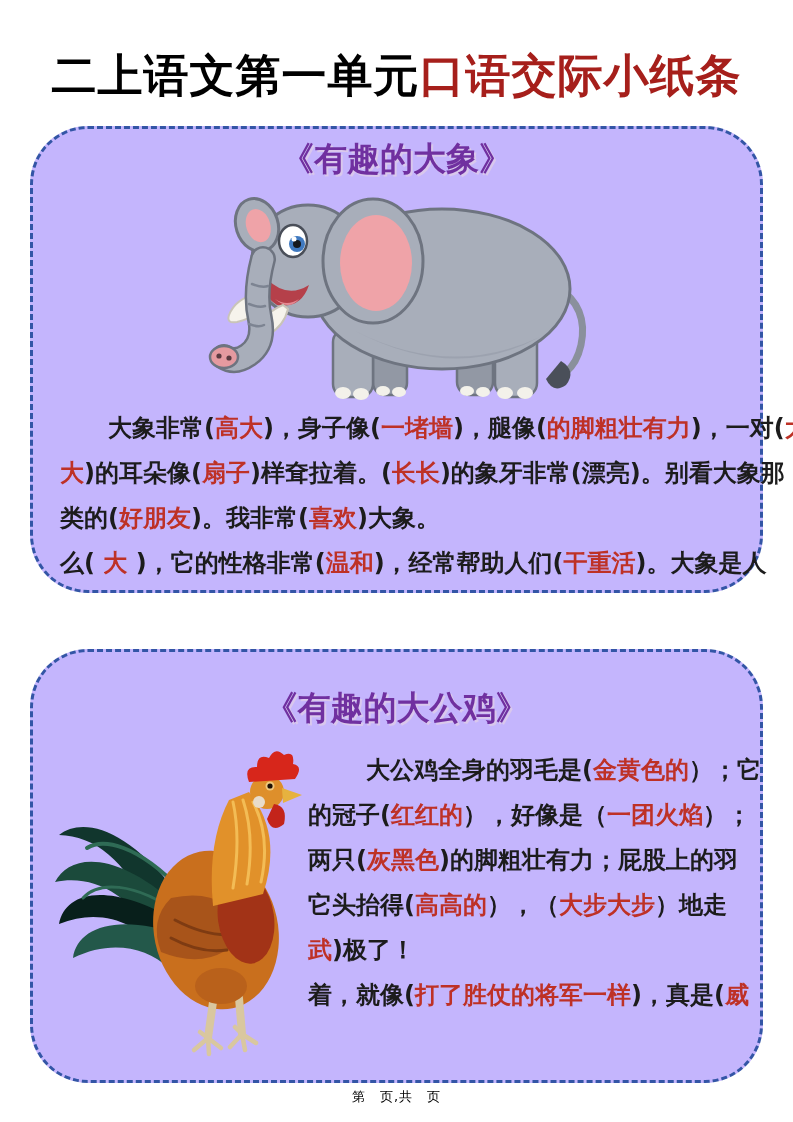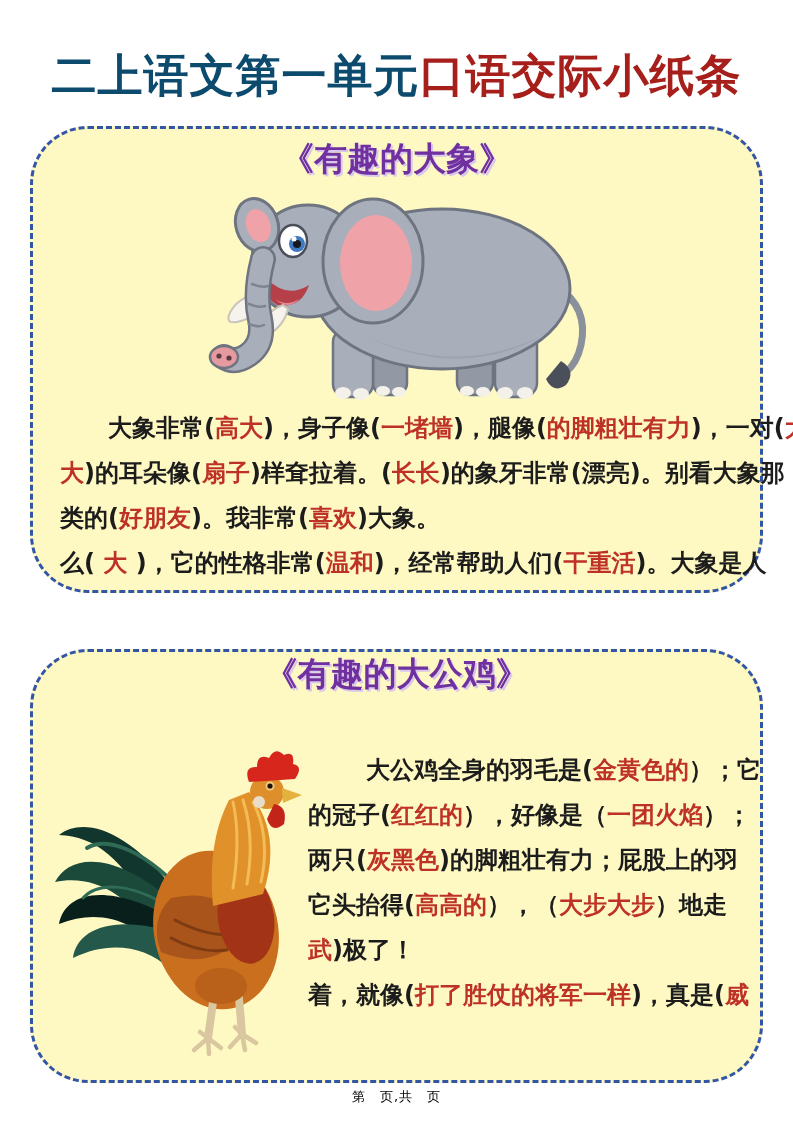--- a/index.html
+++ b/index.html
@@ -11,34 +11,34 @@
   }
   html,body{margin:0;padding:0;}
   body{
     width:793px;height:1122px;position:relative;background:#ffffff;
     font-family:"DejaVu Sans",sans-serif;color:var(--ink);overflow:hidden;
   }
   .page-title{
     position:absolute;top:46px;left:0;width:100%;text-align:center;
     font-size:45px;font-weight:bold;letter-spacing:1px;white-space:nowrap;
   }
-  .page-title .t-black{color:#0c4a6e;text-align:center;}
+  .page-title .t-black{color:#000000;text-align:center;}
   .page-title .t-red{color:var(--title-red);}
   .card{
     position:absolute;left:30px;width:733px;box-sizing:border-box;
-    border:3px dashed var(--border-blue);border-radius:58px;background:#fef9c3;
+    border:3px dashed var(--border-blue);border-radius:58px;background:#c4b5fd;
   }
   #card-elephant{top:126px;height:467px;}
   #card-rooster{top:649px;height:434px;}
   .card-title{
     text-align:center;font-size:33px;font-weight:bold;color:var(--accent-purple);
     text-shadow:2px 2px 0 #d9c8ec;white-space:nowrap;
   }
   #card-elephant .card-title{margin-top:8px;}
-  #card-rooster .card-title{}
+  #card-rooster .card-title{margin-top:34px;}
   .figure{position:absolute;}
   #fig-elephant{left:172px;top:50px;width:404px;height:234px;}
   #fig-rooster{left:20px;top:88px;width:266px;height:330px;}
   .lines{
     position:absolute;font-size:24px;font-weight:600;line-height:45px;
     color:var(--ink);white-space:nowrap;
   }
   #card-elephant .lines{left:27px;top:277px;width:676px;}
   #card-rooster .lines{left:275px;top:96px;width:436px;}
   .line{height:45px;}

